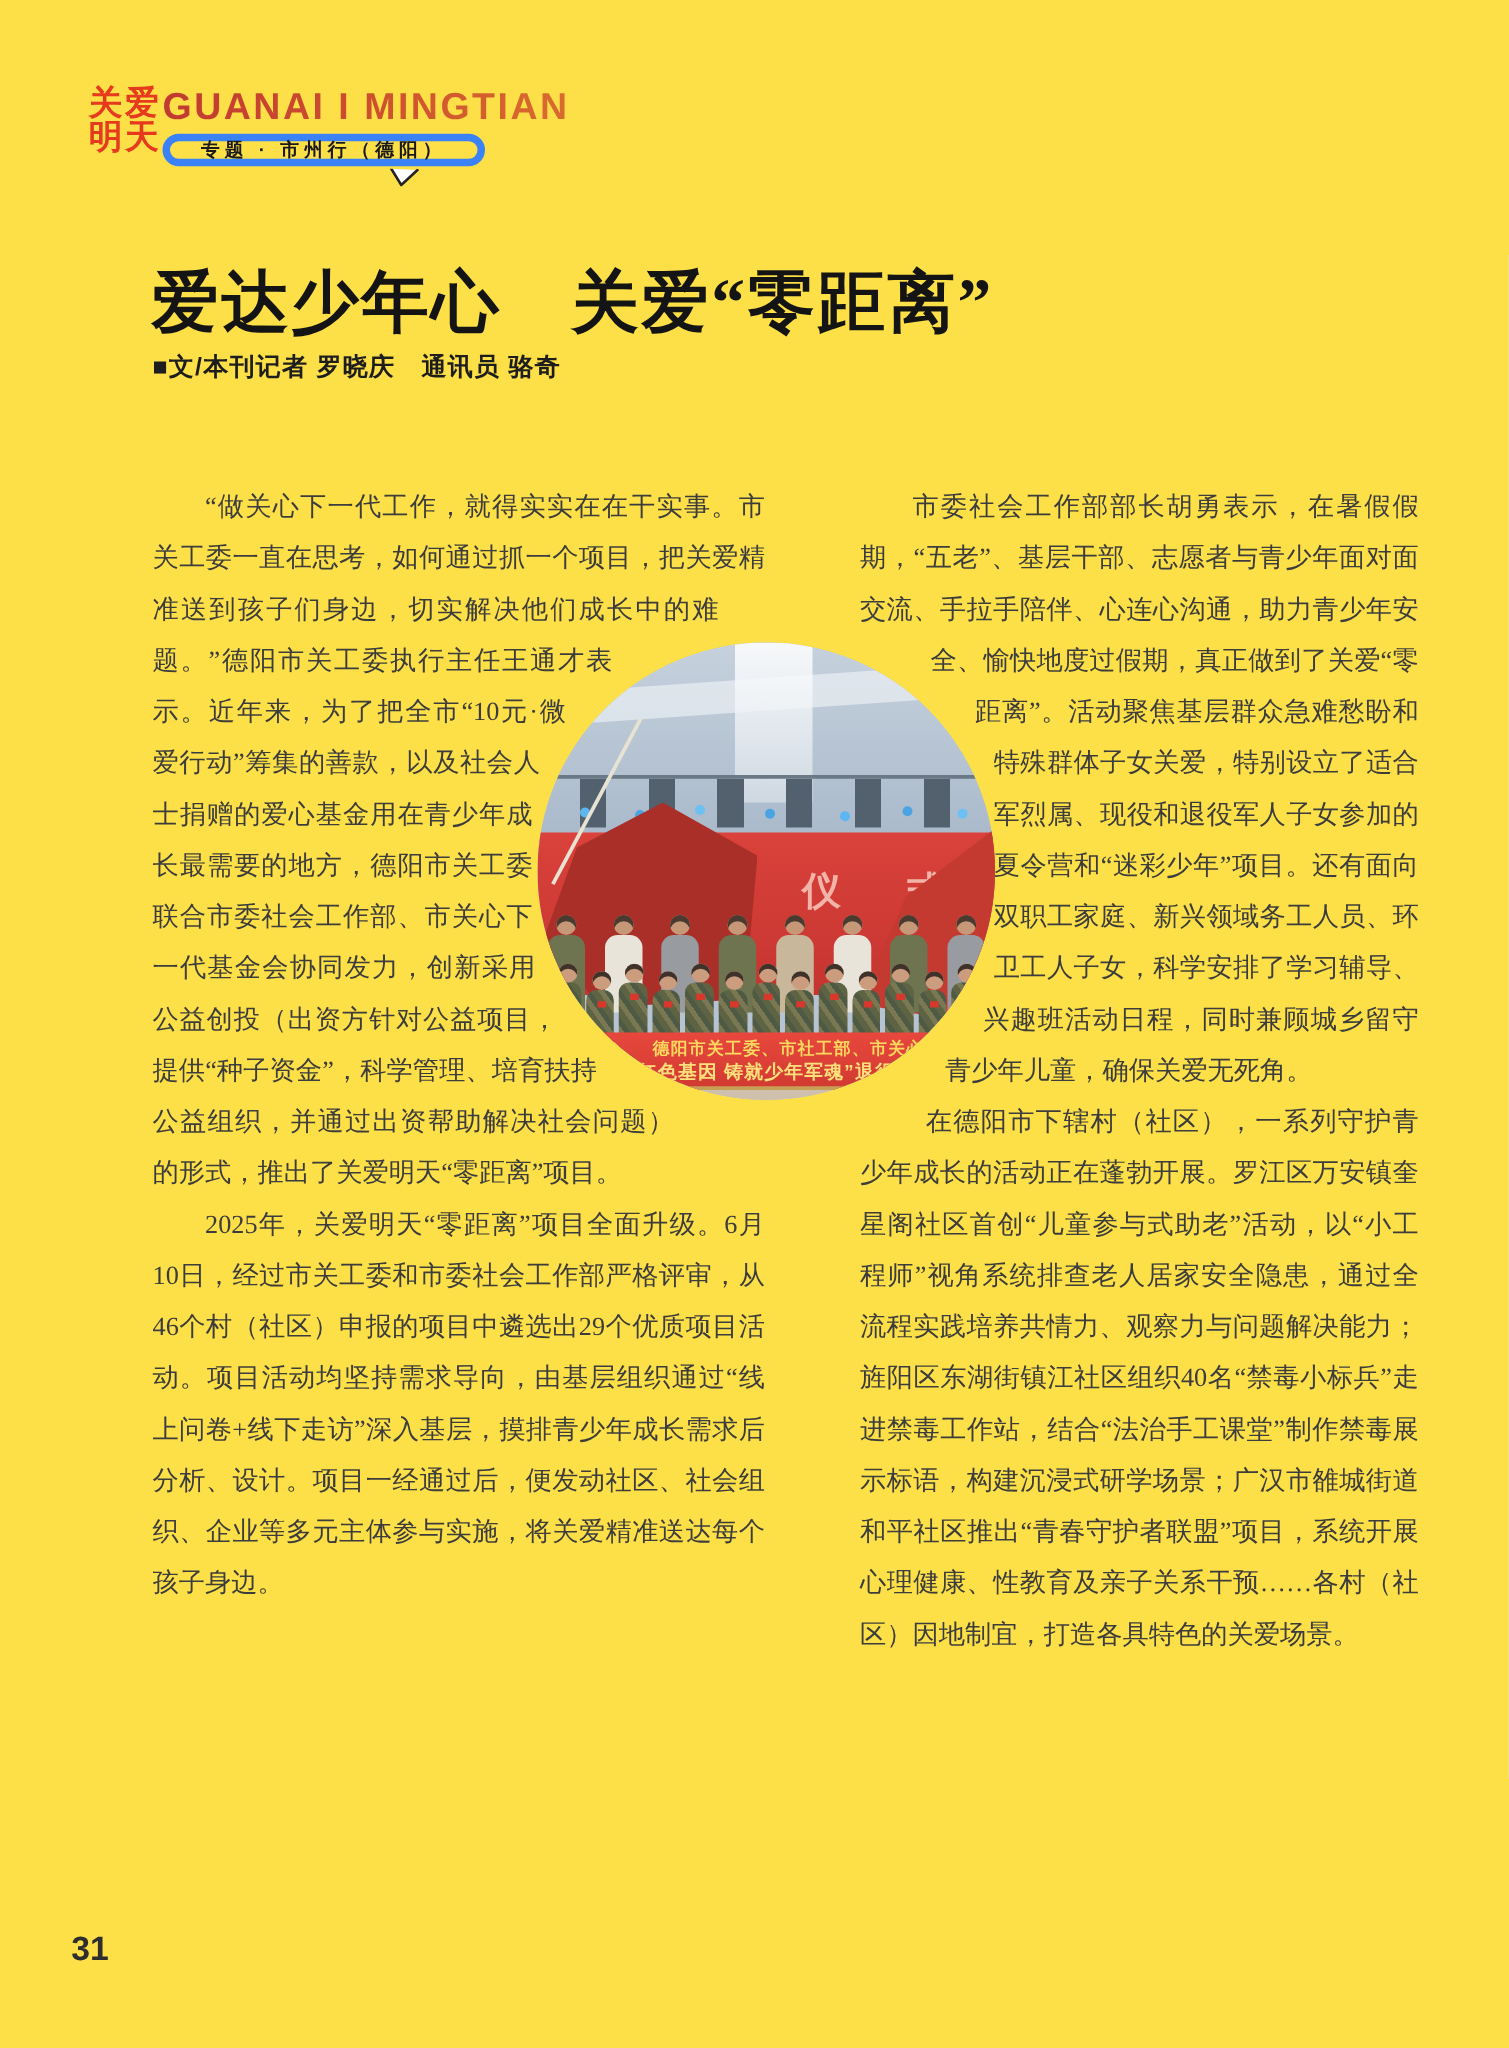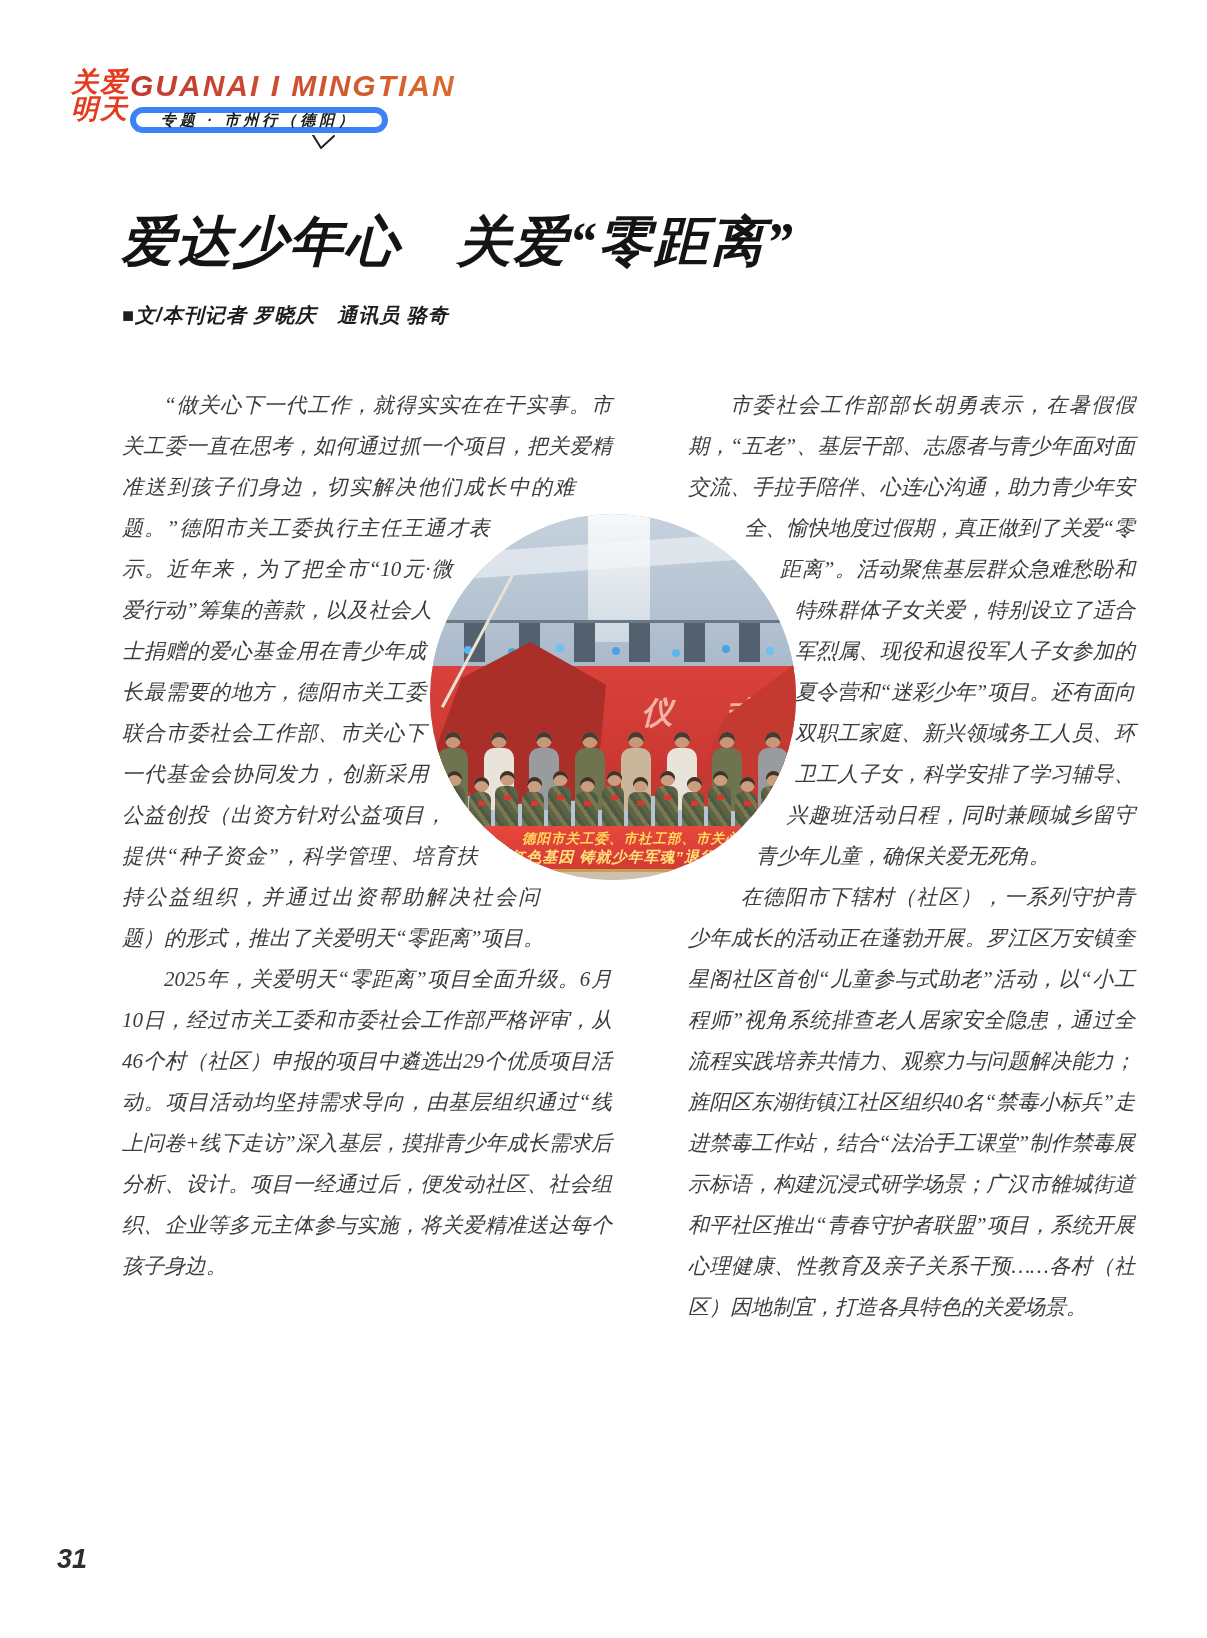--- a/index.html
+++ b/index.html
@@ -1,19 +1,19 @@
 <!DOCTYPE html>
 <html><head>
 <meta charset="utf-8">
 <style>
   * { margin:0; padding:0; box-sizing:border-box; }
   html,body { background:#e9e9e9; }
   .page {
-    position:relative; width:1207px; height:1638px; background:#ffffff;
-    font-family:"Liberation Serif", serif; overflow:hidden; margin:0 auto;font-style:italic;
+    position:relative; width:1207px; height:1638px; background:#fde047;
+    font-family:"Liberation Serif", serif; overflow:hidden; margin:0 auto;
   }
   
   .logo {
     position:absolute; left:71px; top:69px; color:#e63a1f;
     font-family:"Liberation Sans", sans-serif; font-weight:900;
     font-size:27px; line-height:27px; letter-spacing:2px; width:60px;
   }
   .masthead-group { position:absolute; left:130px; top:69px; }
   .masthead {
     font-family:"Liberation Sans", sans-serif; font-weight:bold;
@@ -32,21 +32,21 @@
     letter-spacing:4px; color:#1a1a1a; white-space:nowrap;
   }
   .tab-tail { position:absolute; left:176px; top:22px; }
   
   .title {
     position:absolute; left:121px; top:206px; color:#141414;
     font-family:"Liberation Serif", serif; font-weight:900;
     font-size:54px; letter-spacing:2px; white-space:nowrap;
   }
   .byline {
-    position:absolute; left:122px; top:302px; color:#1d1d1d;
+    position:absolute; left:122px; top:280px; color:#1d1d1d;
     font-family:"Liberation Sans", sans-serif; font-size:20px; font-weight:600;
     letter-spacing:1px; white-space:nowrap;
   }
   
   .columns {
     position:absolute; left:122px; top:385px; width:1013px;
     display:flex; gap:76px;
   }
   .col { font-size:21px; line-height:41px; color:#3c3c3c; text-align:justify; }
   .col-left  { width:490px; }

